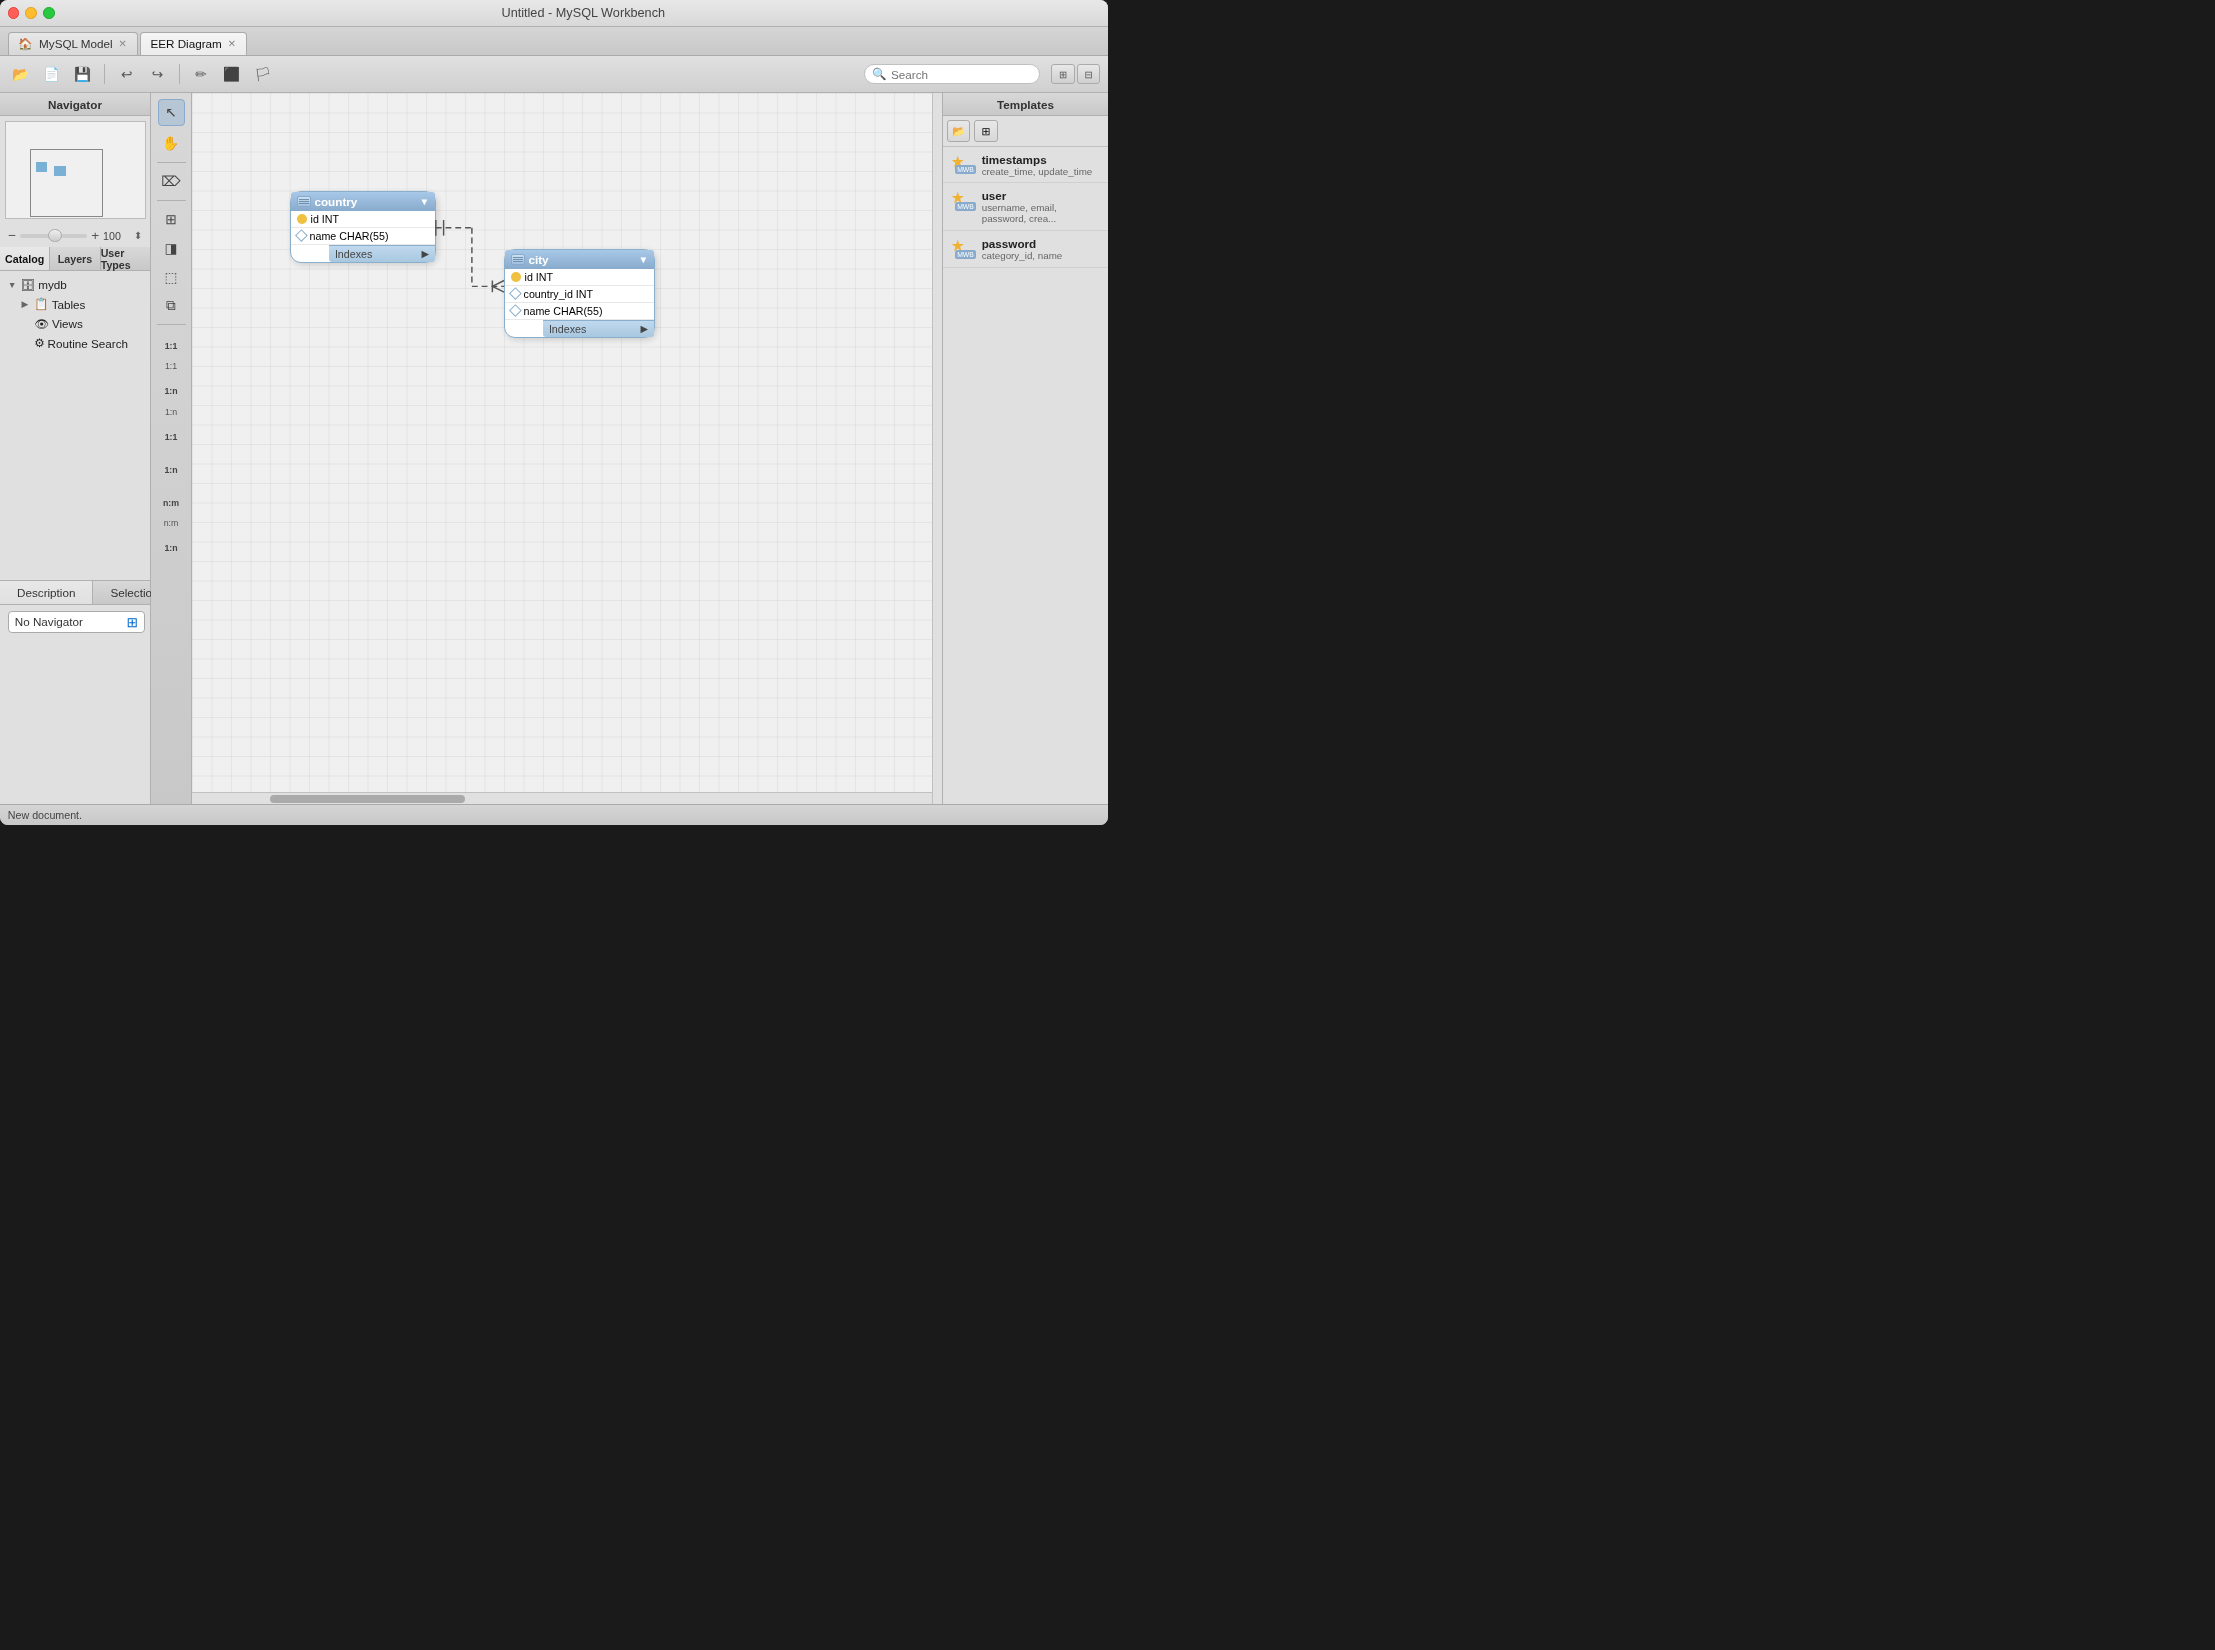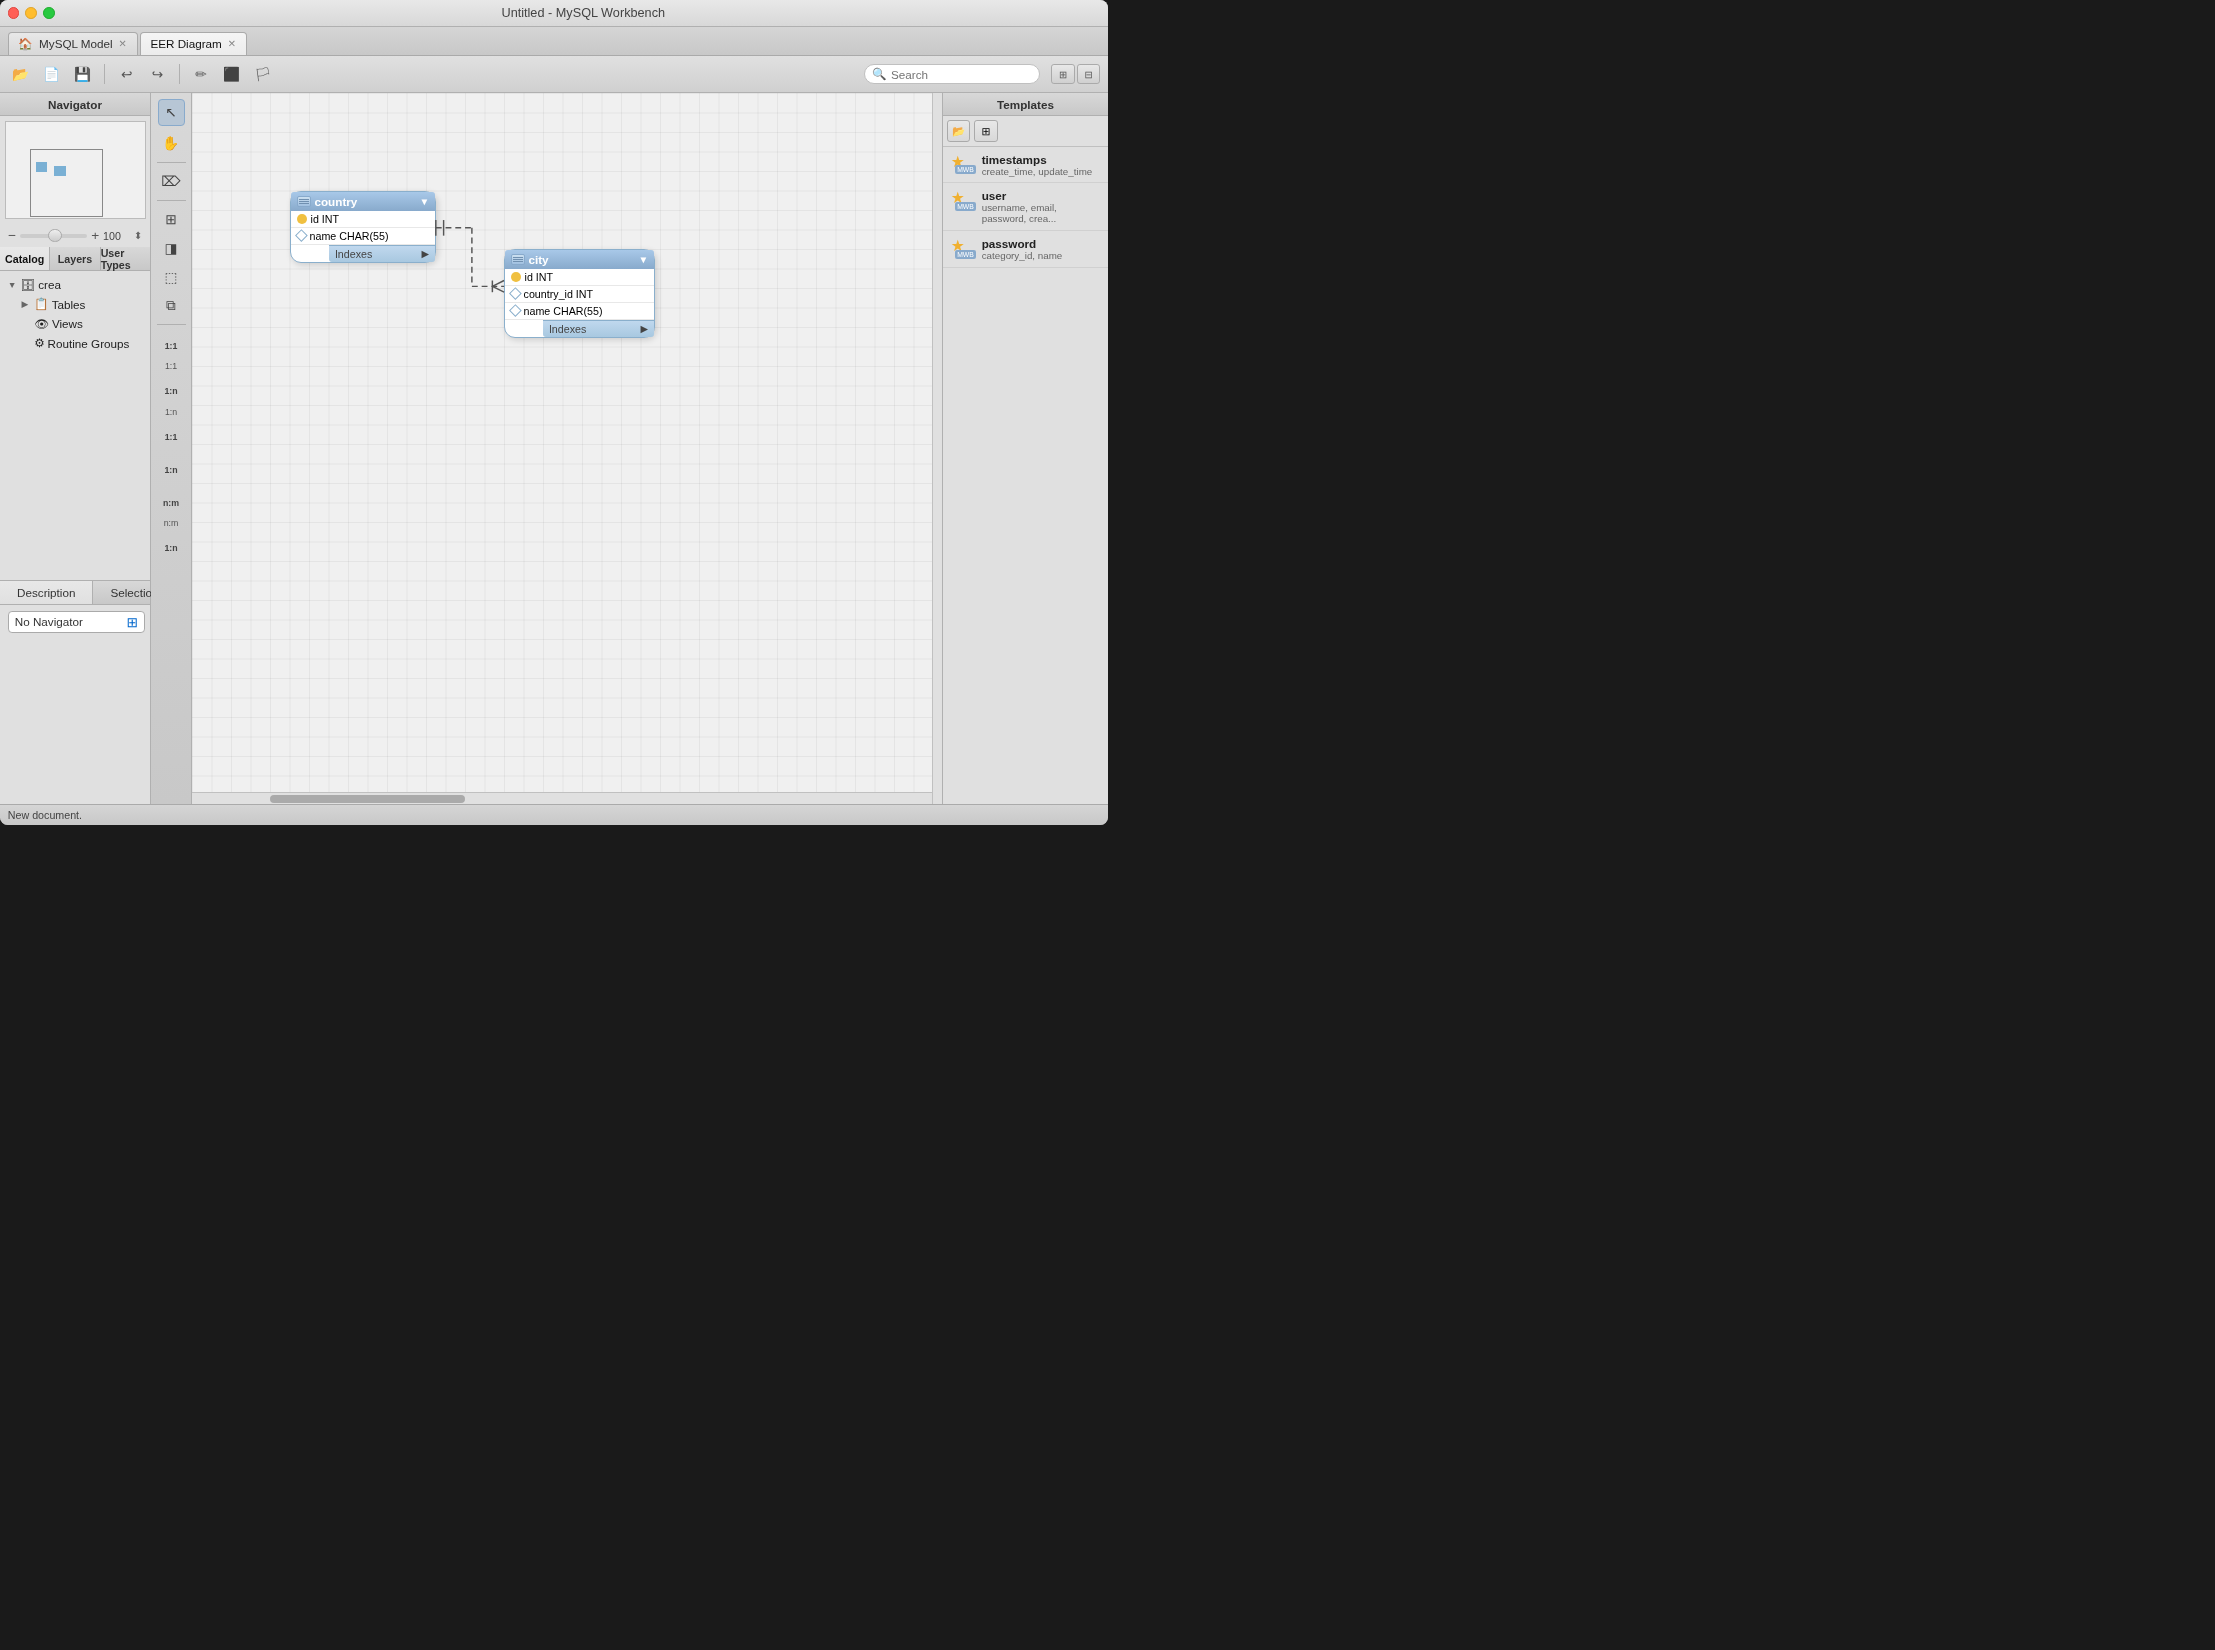--- a/index.html
+++ b/index.html
@@ -650,36 +650,36 @@
         </div>
         <div class="sidebar-tab">
           <span>User Types</span>
         </div>
       </div>
 
       <div class="tree-area">
         <div class="tree-item">
           <span class="tree-arrow">▼</span>
           <span class="tree-icon">🗄</span>
-          <span class="tree-label">crea</span>
+          <span class="tree-label">mydb</span>
         </div>
         <div class="tree-item tree-child">
           <span class="tree-arrow">▶</span>
           <span class="tree-icon">📋</span>
           <span class="tree-label">Tables</span>
         </div>
         <div class="tree-item tree-child">
           <span class="tree-arrow" style="visibility:hidden">▶</span>
           <span class="tree-icon">👁</span>
           <span class="tree-label">Views</span>
         </div>
         <div class="tree-item tree-child">
           <span class="tree-arrow" style="visibility:hidden">▶</span>
           <span class="tree-icon">⚙</span>
-          <span class="tree-label">Routine Groups</span>
+          <span class="tree-label">Routine Search</span>
         </div>
       </div>
 
       <div class="bottom-panel">
         <div class="bottom-tabs">
           <div class="bottom-tab active">
             <span>Description</span>
           </div>
           <div class="bottom-tab">
             <span>Selection</span>

